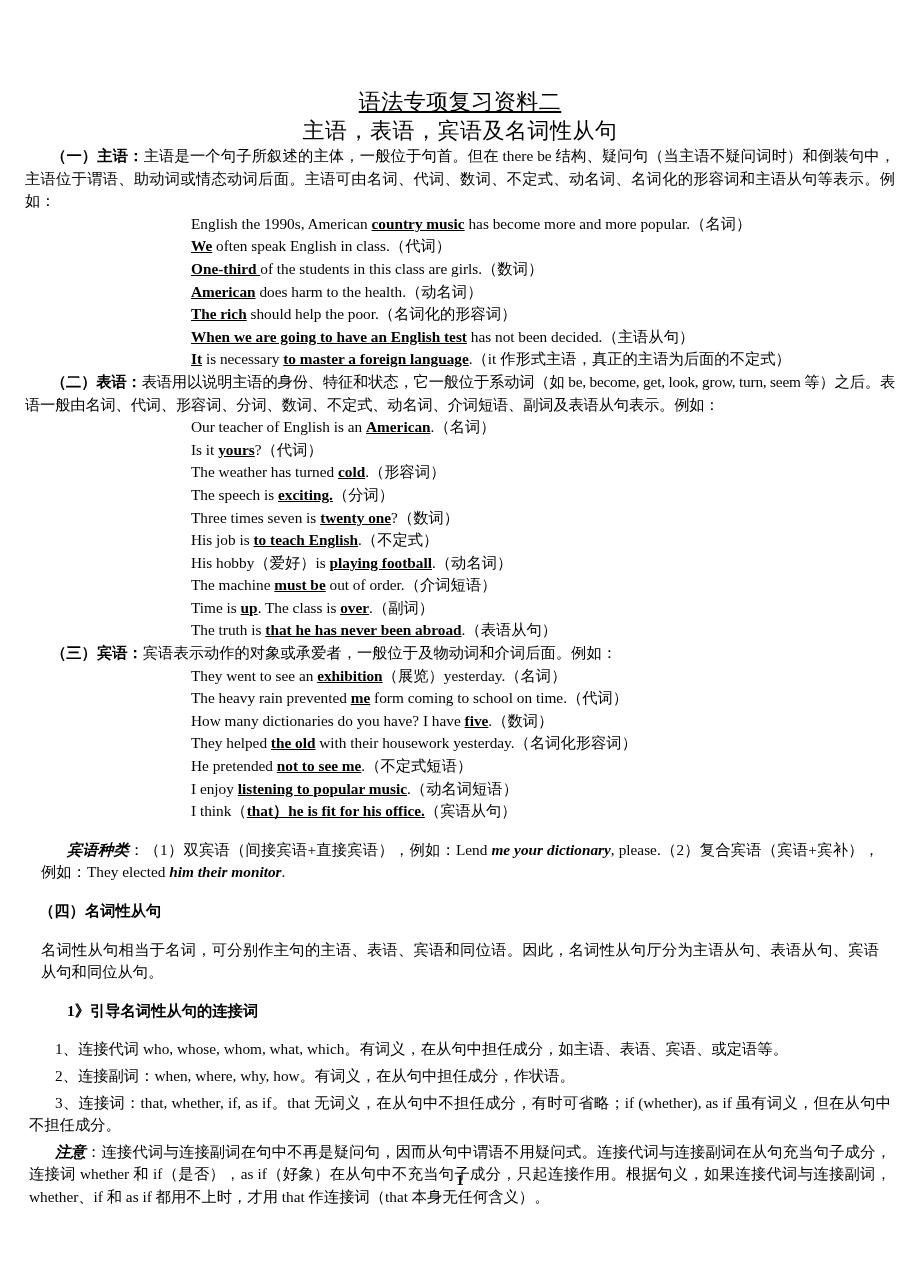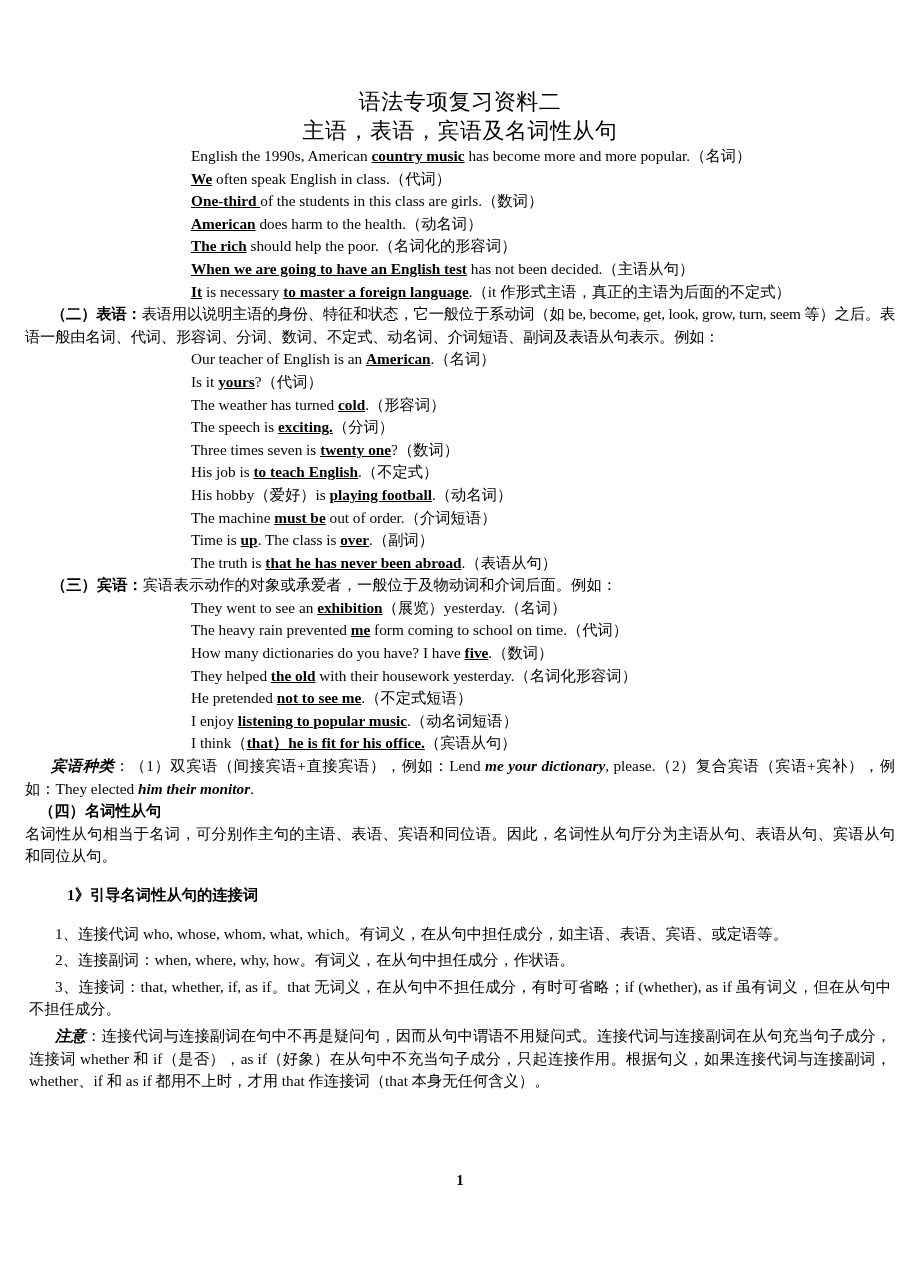--- a/index.html
+++ b/index.html
@@ -26,20 +26,21 @@
   
   .title-block {
     padding-top: 88px;
     text-align: center;
   }
   .doc-title {
     font-size: 22px;
     line-height: 28px;
     font-weight: normal;
     letter-spacing: 0.5px;
+    text-decoration: underline;
   }
   .doc-subtitle {
     font-size: 22px;
     line-height: 29px;
     font-weight: normal;
     letter-spacing: 0.5px;
   }
 
   
   .para {
@@ -92,21 +93,21 @@
     font-size: 15.3px;
     line-height: 22.6px;
     margin: 4px;
     text-align: justify;
     text-justify: inter-ideograph;
     text-indent: 26px;
   }
   .flush {
     font-size: 15.3px;
     line-height: 22.6px;
-    margin: 0;
+    margin: 16px;
     text-align: justify;
     text-justify: inter-ideograph;
   }
   .tight {
     letter-spacing: -0.2px;
   }
 
   
   .page-number {
     position: absolute;
@@ -121,20 +122,21 @@
 </head>
 <body>
 
 <div class="page">
 
   <div class="title-block">
     <div class="doc-title">语法专项复习资料二</div>
     <div class="doc-subtitle">主语，表语，宾语及名词性从句</div>
   </div>
 
+  <p class="para para-indent"><span class="sec-label">（一）主语：</span><span>主语是一个句子所叙述的主体，一般位于句首。但在 there be 结构、疑问句（当主语不疑问词时）和倒装句中，主语位于谓语、助动词或情态动词后面。主语可由名词、代词、数词、不定式、动名词、名词化的形容词和主语从句等表示。例如：</span></p>
 
   <div class="example"><span>English the 1990s, American </span><span class="bi">country music</span><span> has become more and more popular.</span><span>（名词）</span></div>
   <div class="example"><span></span><span class="bi">We</span><span> often speak English in class.</span><span>（代词）</span></div>
   <div class="example"><span></span><span class="bi">One-third </span><span>of the students in this class are girls.</span><span>（数词）</span></div>
   <div class="example"><span></span><span class="bi">American</span><span> does harm to the health.</span><span>（动名词）</span></div>
   <div class="example"><span></span><span class="bi">The rich</span><span> should help the poor.</span><span>（名词化的形容词）</span></div>
   <div class="example"><span></span><span class="bi">When we are going to have an English test</span><span> has not been decided.</span><span>（主语从句）</span></div>
   <div class="example"><span></span><span class="bi">It</span><span> is necessary </span><span class="bi">to master a foreign language</span><span>.</span><span>（it 作形式主语，真正的主语为后面的不定式）</span></div>
 
   <p class="para para-indent tight"><span class="sec-label">（二）表语：</span><span>表语用以说明主语的身份、特征和状态，它一般位于系动词（如 be, become, get, look, grow, turn, seem 等）之后。表语一般由名词、代词、形容词、分词、数词、不定式、动名词、介词短语、副词及表语从句表示。例如：</span></p>

